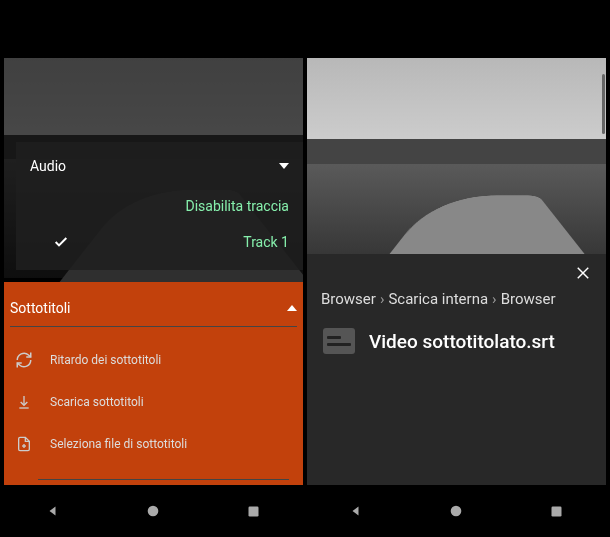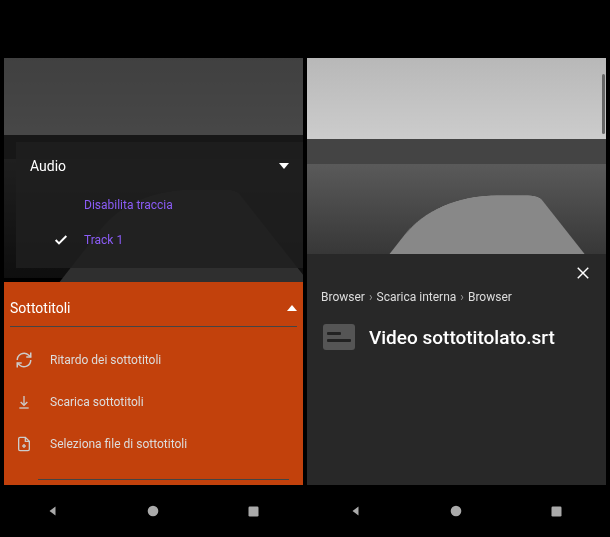--- a/index.html
+++ b/index.html
@@ -80,24 +80,25 @@
       font-size: 14px;
       font-weight: 400;
       padding: 4px 0;
     }
     .options {
       padding: 10px 0 0 22px;
     }
     .opt-item {
       display: flex;
       align-items: center;
-      font-size: 12px;
-      color: #8b5cf6;
+      font-size: 14px;
+      color: #86efac;
       padding: 10px 0;
       gap: 14px;
+      text-align: right;
     }
     .opt-item .lbl {
       flex: 1;
     }
     .check-slot {
       width: 18px;
       display: flex;
       justify-content: center;
     }
     .sub-panel {
@@ -163,21 +164,21 @@
     }
     .close-row {
       display: flex;
       justify-content: flex-end;
       padding-bottom: 6px;
     }
     .breadcrumb {
       display: flex;
       align-items: center;
       gap: 4px;
-      font-size: 12px;
+      font-size: 15px;
       color: #ddd;
       flex-wrap: wrap;
       padding: 2px 0 14px;
     }
     .bc-sep {
       color: #999;
     }
     .file-row {
       display: flex;
       align-items: center;

